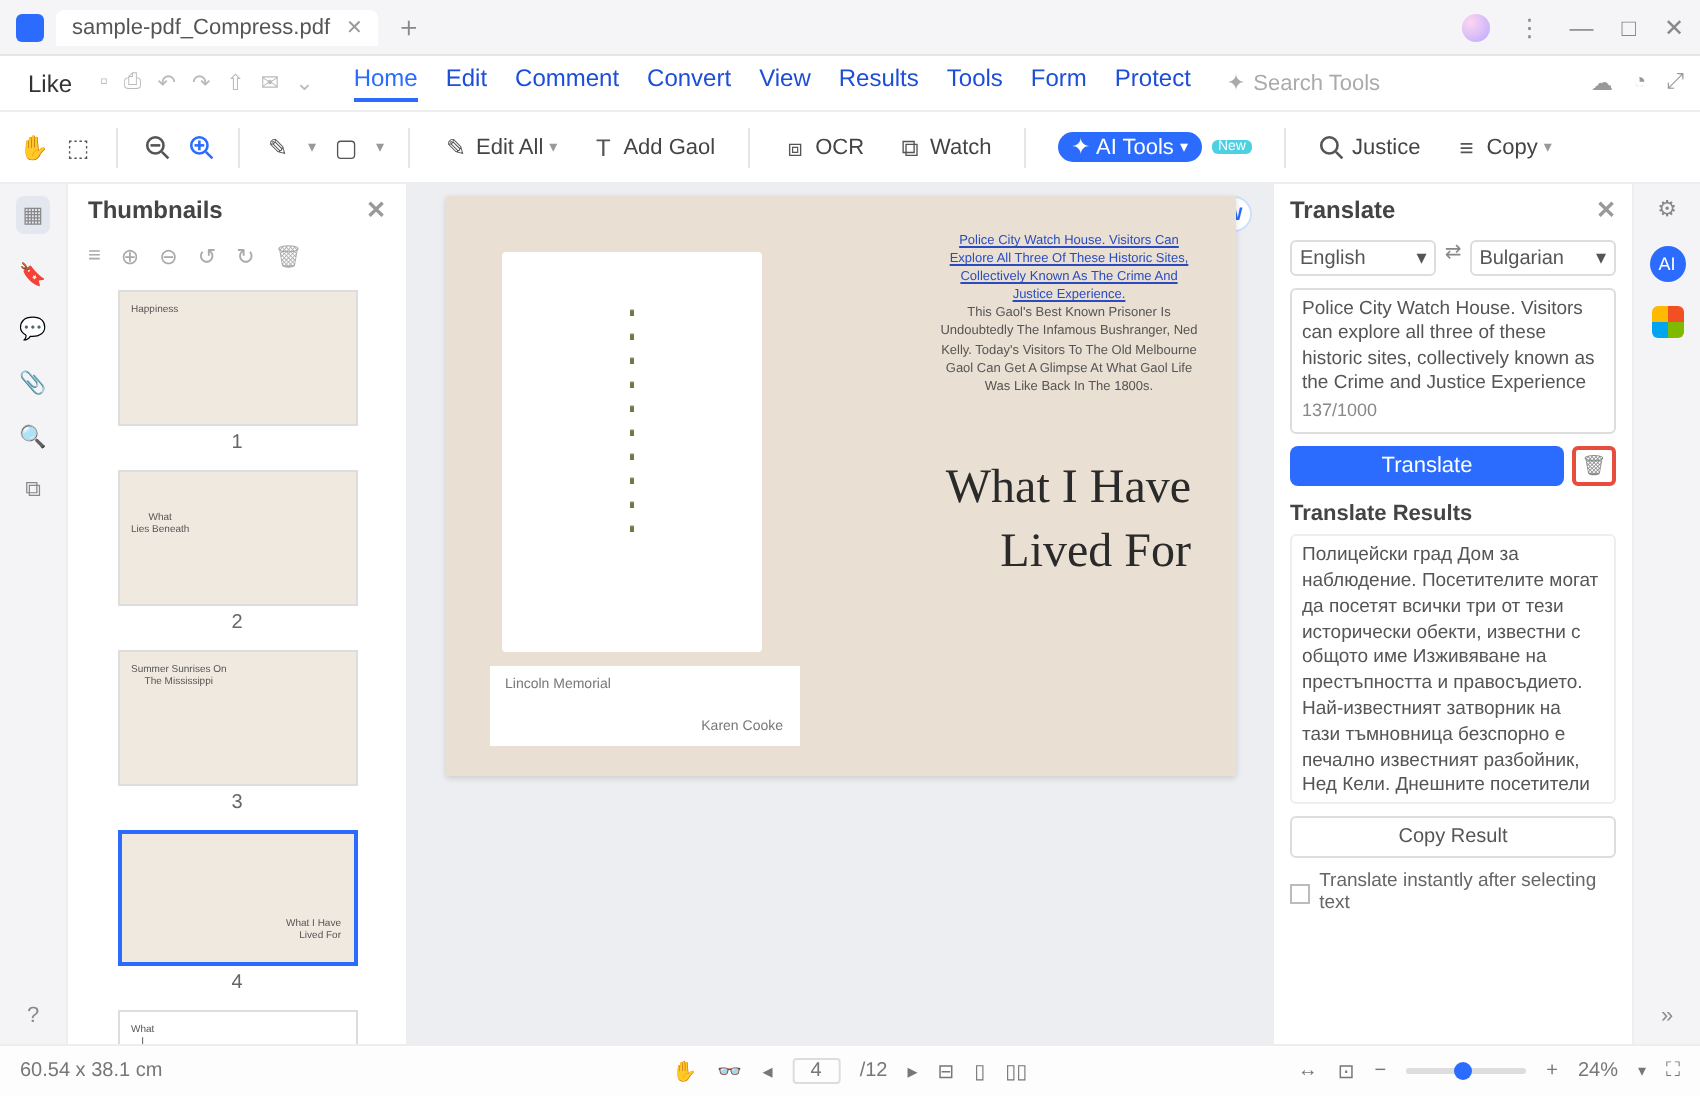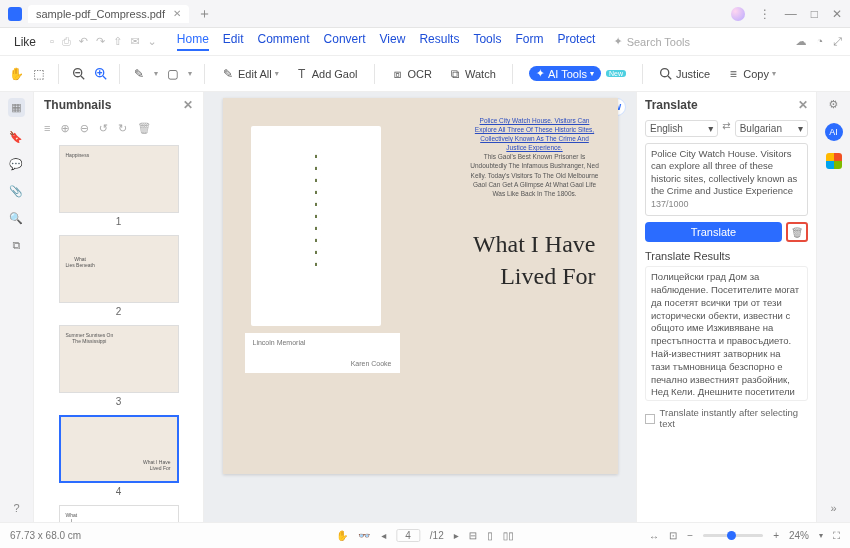--- a/index.html
+++ b/index.html
@@ -33,39 +33,39 @@
 .thumbs{width:170px;background:#fff;border-right:1px solid #eee;display:flex;flex-direction:column}
 .panel-head{display:flex;align-items:center;padding:6px 10px;font-size:12px;font-weight:600;color:#444}
 .panel-head .x{margin-left:auto;color:#999;cursor:pointer}
 .thumb-tools{display:flex;gap:10px;padding:4px 10px;color:#aaa;font-size:11px}
 .thumb-list{overflow-y:auto;padding:6px 10px}
 .thumb{margin-bottom:8px;text-align:center}
 .thumb-img{width:120px;height:68px;margin:0 auto;border:1px solid #ddd;background:#f0e9e0;position:relative;overflow:hidden}
 .thumb-img.sel{border:2px solid #2b6cff}
 .thumb-label{font-size:10px;color:#666;margin-top:3px}
 .canvas{flex:1;background:#eceef1;position:relative;display:flex;align-items:flex-start;justify-content:center;padding-top:6px}
-.page{width:395px;height:376px;background:#e9dfd2;position:relative;box-shadow:0 1px 3px rgba(0,0,0,.15);overflow:hidden}
+.page{width:395px;height:290px;background:#e9dfd2;position:relative;box-shadow:0 1px 3px rgba(0,0,0,.15);overflow:hidden}
 .flower{position:absolute;left:28px;top:28px;width:130px;height:200px;background:#fff;border-radius:2px}
 .flower::after{content:"";position:absolute;left:35%;top:10%;width:40px;height:120px;background:radial-gradient(circle at 50% 20%,#fff 0 6px,transparent 7px),linear-gradient(#6b7a4a,#6b7a4a);background-size:12px 12px,2px 100%;background-position:center top,center;background-repeat:repeat-y,no-repeat}
 .caption-box{position:absolute;left:22px;top:235px;width:155px;height:40px;background:#fff;font-size:7px;color:#777;padding:6px 8px;display:flex;flex-direction:column;justify-content:space-between}
 .caption-box .r{text-align:right}
 .sel-text{position:absolute;right:18px;top:18px;width:130px;font-size:6.5px;color:#2b4cc0;text-align:center;line-height:1.4}
 .sel-text .u{text-decoration:underline}
 .headline{position:absolute;right:22px;top:130px;width:170px;font-family:Georgia,serif;font-size:24px;color:#2a2a2a;text-align:right;line-height:1.35}
 .w-icon{position:absolute;right:10px;top:6px;width:18px;height:18px;border-radius:50%;background:#fff;border:1px solid #cfe0ff;display:flex;align-items:center;justify-content:center;font-size:9px;color:#2b6cff;font-weight:bold}
 .translate{width:180px;background:#fff;border-left:1px solid #eee;display:flex;flex-direction:column;padding:6px 8px;font-size:10px}
 .lang-row{display:flex;align-items:flex-start;gap:4px;margin-top:4px}
 .lang-sel{flex:1;border:1px solid #ddd;border-radius:3px;padding:2px 4px;font-size:10px;background:#fff;display:flex;justify-content:space-between;align-items:center;color:#555}
 .swap{color:#888;font-size:10px}
 .src-box{border:1px solid #ddd;border-radius:3px;margin-top:6px;padding:4px 5px;font-size:9.5px;color:#555;line-height:1.3}
 .count{color:#888;font-size:9px;margin-top:2px}
 .tr-btn{display:flex;gap:4px;margin-top:6px}
 .btn-primary{flex:1;background:#2b6cff;color:#fff;border:none;border-radius:4px;padding:4px 0;font-size:11px}
 .btn-del{width:22px;border:2px solid #e74c3c;border-radius:3px;display:flex;align-items:center;justify-content:center;color:#888;font-size:10px}
-.tr-head{font-weight:400;font-size:11px;margin-top:8px;color:#444}
+.tr-head{font-weight:700;font-size:11px;margin-top:8px;color:#444}
 .result-box{border:1px solid #eee;border-radius:3px;margin-top:4px;padding:4px 5px;font-size:9.5px;color:#555;line-height:1.35;height:135px;overflow:hidden}
 .copy-btn{border:1px solid #ddd;border-radius:3px;padding:4px 0;text-align:center;font-size:10px;margin-top:6px;color:#555}
 .chk-row{display:flex;gap:5px;margin-top:6px;color:#666;font-size:9.5px;align-items:center}
 .chk{width:10px;height:10px;border:1px solid #bbb;margin-top:1px}
 .rail-r{width:34px;background:#f4f4f6;border-left:1px solid #eee;display:flex;flex-direction:column;align-items:center;padding-top:6px;gap:12px;color:#888}
 .rail-r .ai{width:18px;height:18px;border-radius:50%;background:#2b6cff;color:#fff;font-size:9px;display:flex;align-items:center;justify-content:center}
 .rail-r .ms{width:16px;height:16px;background:conic-gradient(#f25022 0 25%,#7fba00 0 50%,#00a4ef 0 75%,#ffb900 0 100%);border-radius:3px}
 .status{height:26px;background:#fdfdfd;border-top:1px solid #eee;display:flex;align-items:center;padding:0 10px;font-size:10px;color:#777;gap:10px}
 .status .mid{position:absolute;left:50%;transform:translateX(-50%);display:flex;align-items:center;gap:10px}
 .status .right{margin-left:auto;display:flex;align-items:center;gap:10px}
@@ -294,36 +294,37 @@
     <div class="src-box">
       <div>Police City Watch House. Visitors can explore all three of these historic sites, collectively known as the Crime and Justice Experience</div>
       <div class="count">137/1000</div>
     </div>
     <div class="tr-btn">
       <button class="btn-primary">Translate</button>
       <div class="btn-del">🗑</div>
     </div>
     <div class="tr-head">Translate Results</div>
     <div class="result-box">Полицейски град Дом за наблюдение. Посетителите могат да посетят всички три от тези исторически обекти, известни с общото име Изживяване на престъпността и правосъдието. Най-известният затворник на тази тъмновница безспорно е печално известният разбойник, Нед Кели. Днешните посетители на Старата Мелбърнска тъмновница могат да се запознаят с това как беше живота в затвора през 1800-те години.</div>
+    <div class="copy-btn">Copy Result</div>
     <div class="chk-row">
       <div class="chk"></div>
       <span>Translate instantly after selecting text</span>
     </div>
   </div>
 
   <div class="rail-r">
     <span>⚙</span>
     <div class="ai">AI</div>
     <div class="ms"></div>
     <span style="margin-top:auto;margin-bottom:8px">»</span>
   </div>
 </div>
 
 <div class="status">
-  <span>67.73 x 68.0 cm</span>
+  <span>60.54 x 38.1 cm</span>
   <div class="mid">
     <span>✋</span>
     <span>👓</span>
     <span>◂</span>
     <span style="border:1px solid #ddd;padding:0 8px;border-radius:2px">4</span>
     <span>/12</span>
     <span>▸</span>
     <span>⊟</span>
     <span>▯</span>
     <span>▯▯</span>

